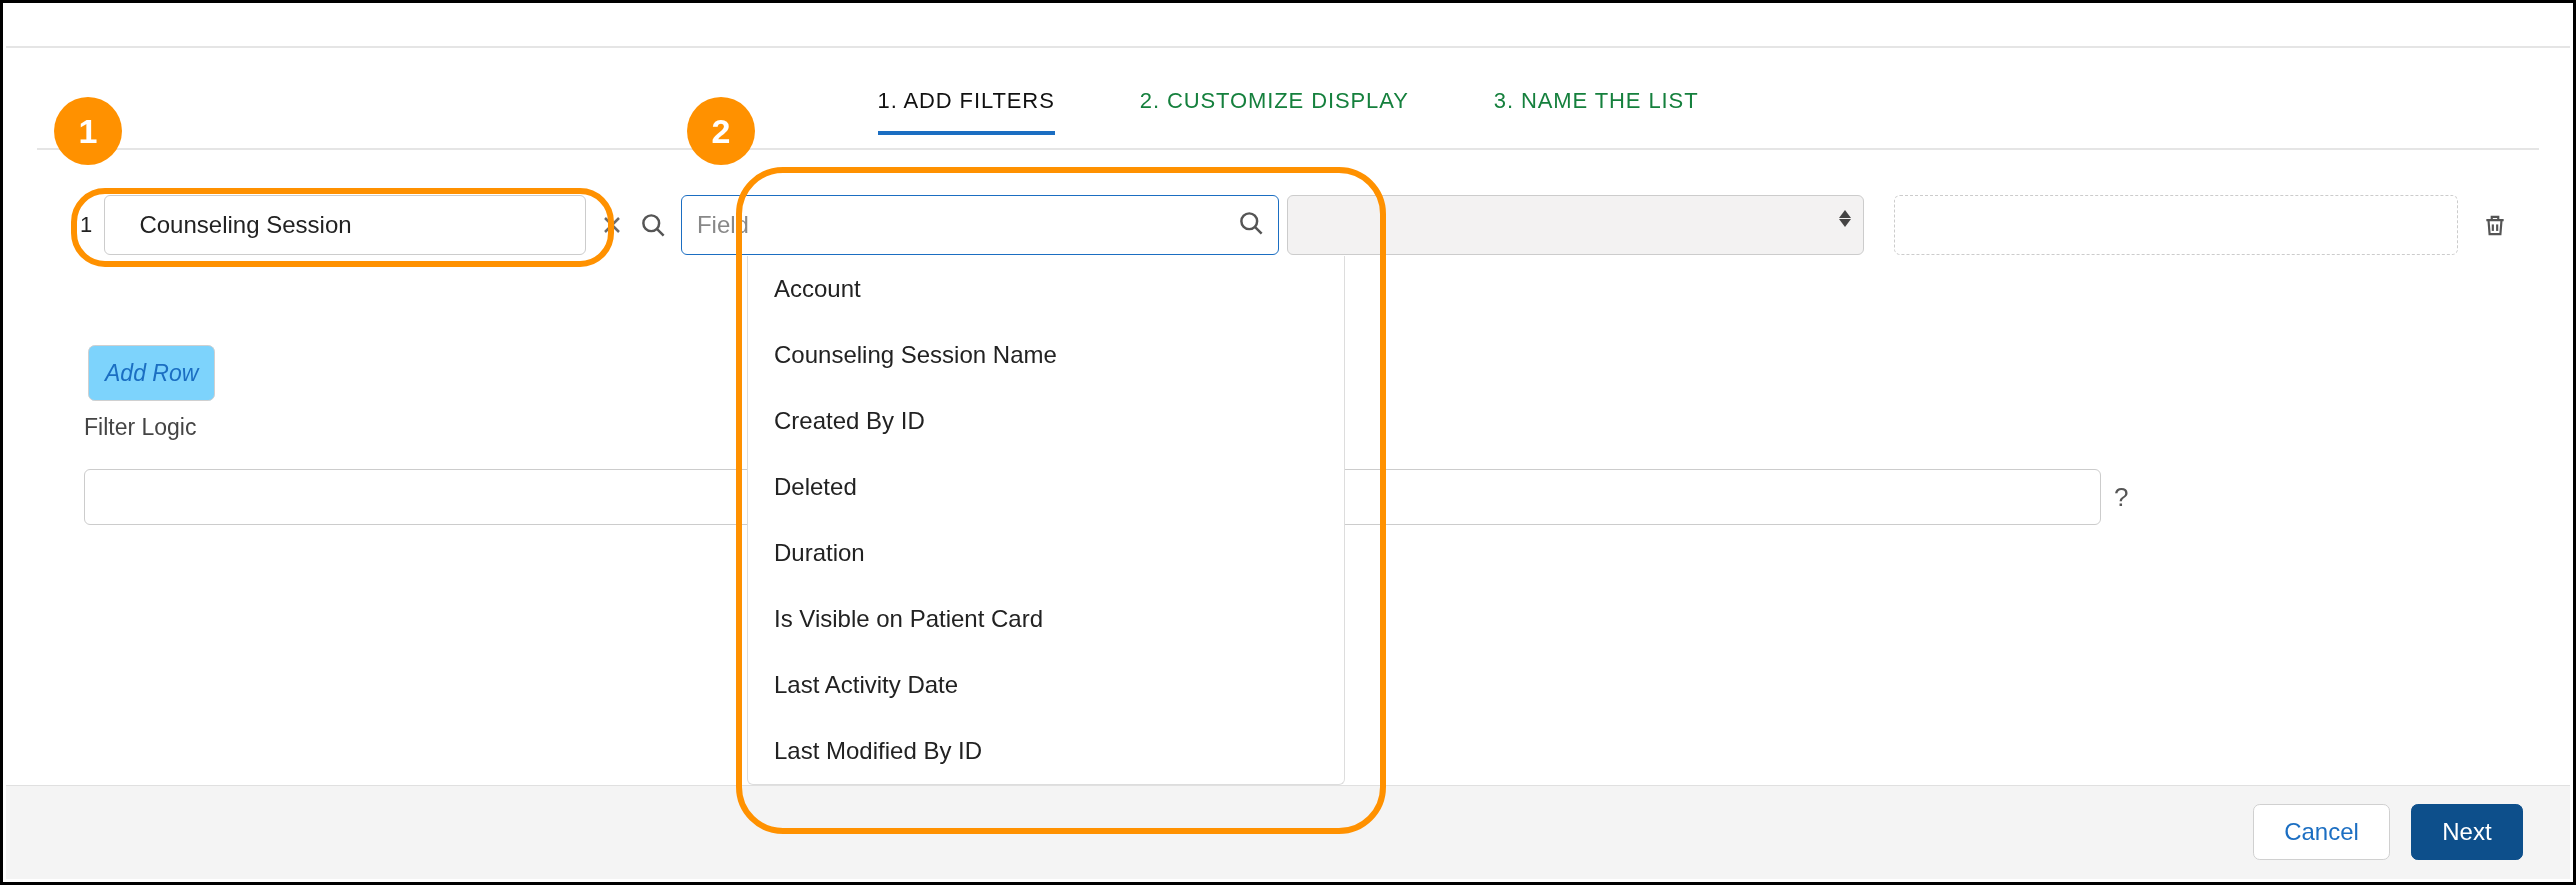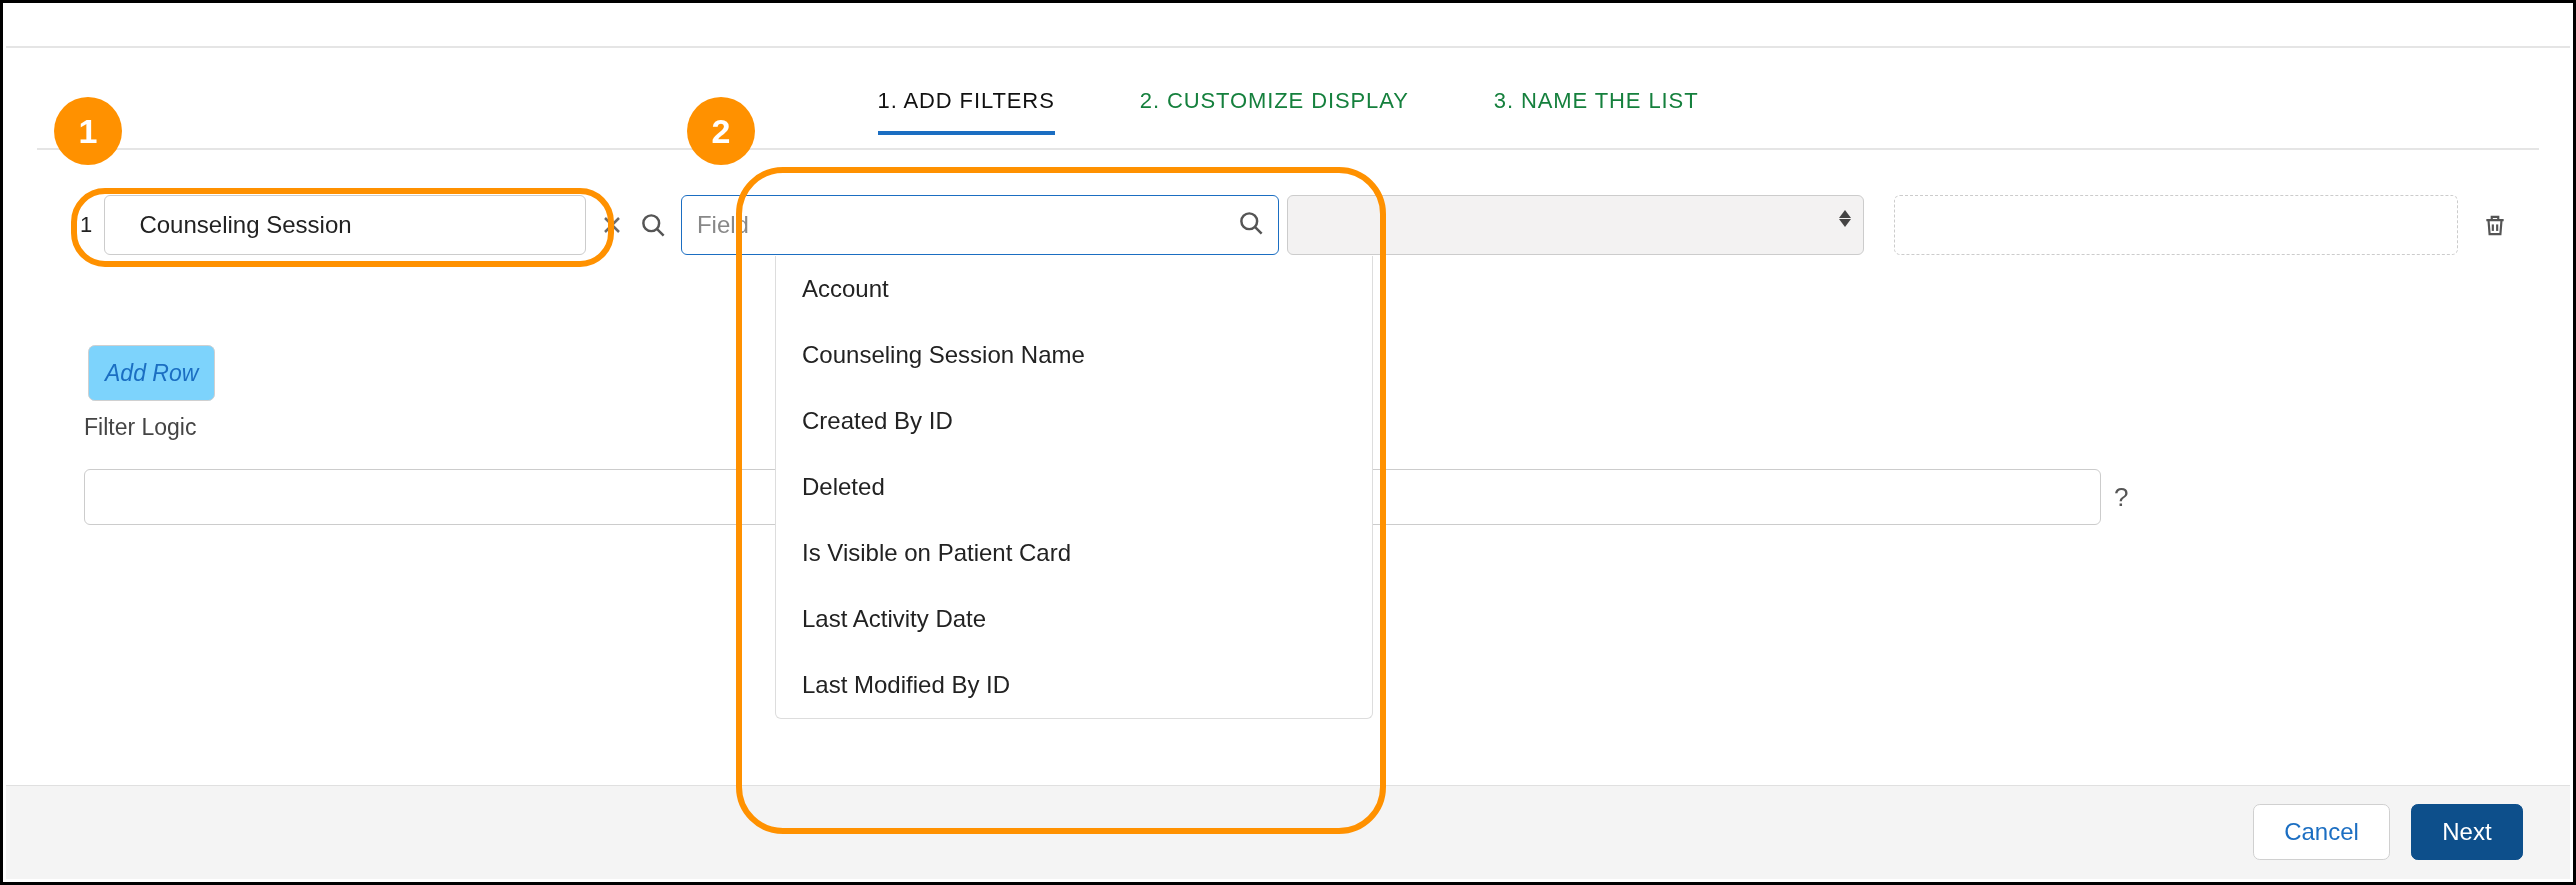--- a/index.html
+++ b/index.html
@@ -214,21 +214,20 @@
 
     .dropdown {
       position: absolute;
       top: 253px;
       left: 744px;
       width: 598px;
       background: #fff;
       border: 1.7px solid #ddd;
       border-top: none;
       border-radius: 0 0 6px 6px;
-      margin-left: 28px;
     }
     .dropdown-item {
       padding: 19px 26px;
       font-size: 24px;
       color: #222;
       cursor: pointer;
     }
 
     .callout {
       position: absolute;
@@ -321,20 +320,21 @@
 
 <div class="filter-logic-label">Filter Logic</div>
 <div class="filter-logic-input"></div>
 <div class="filter-logic-help">?</div>
 
 <div class="dropdown">
   <div class="dropdown-item">Account</div>
   <div class="dropdown-item">Counseling Session Name</div>
   <div class="dropdown-item">Created By ID</div>
   <div class="dropdown-item">Deleted</div>
+  <div class="dropdown-item">Duration</div>
   <div class="dropdown-item">Is Visible on Patient Card</div>
   <div class="dropdown-item">Last Activity Date</div>
   <div class="dropdown-item">Last Modified By ID</div>
 </div>
 
 <div class="footer">
   <div class="btn btn-cancel">Cancel</div>
   <div class="btn btn-next">Next</div>
 </div>
 

